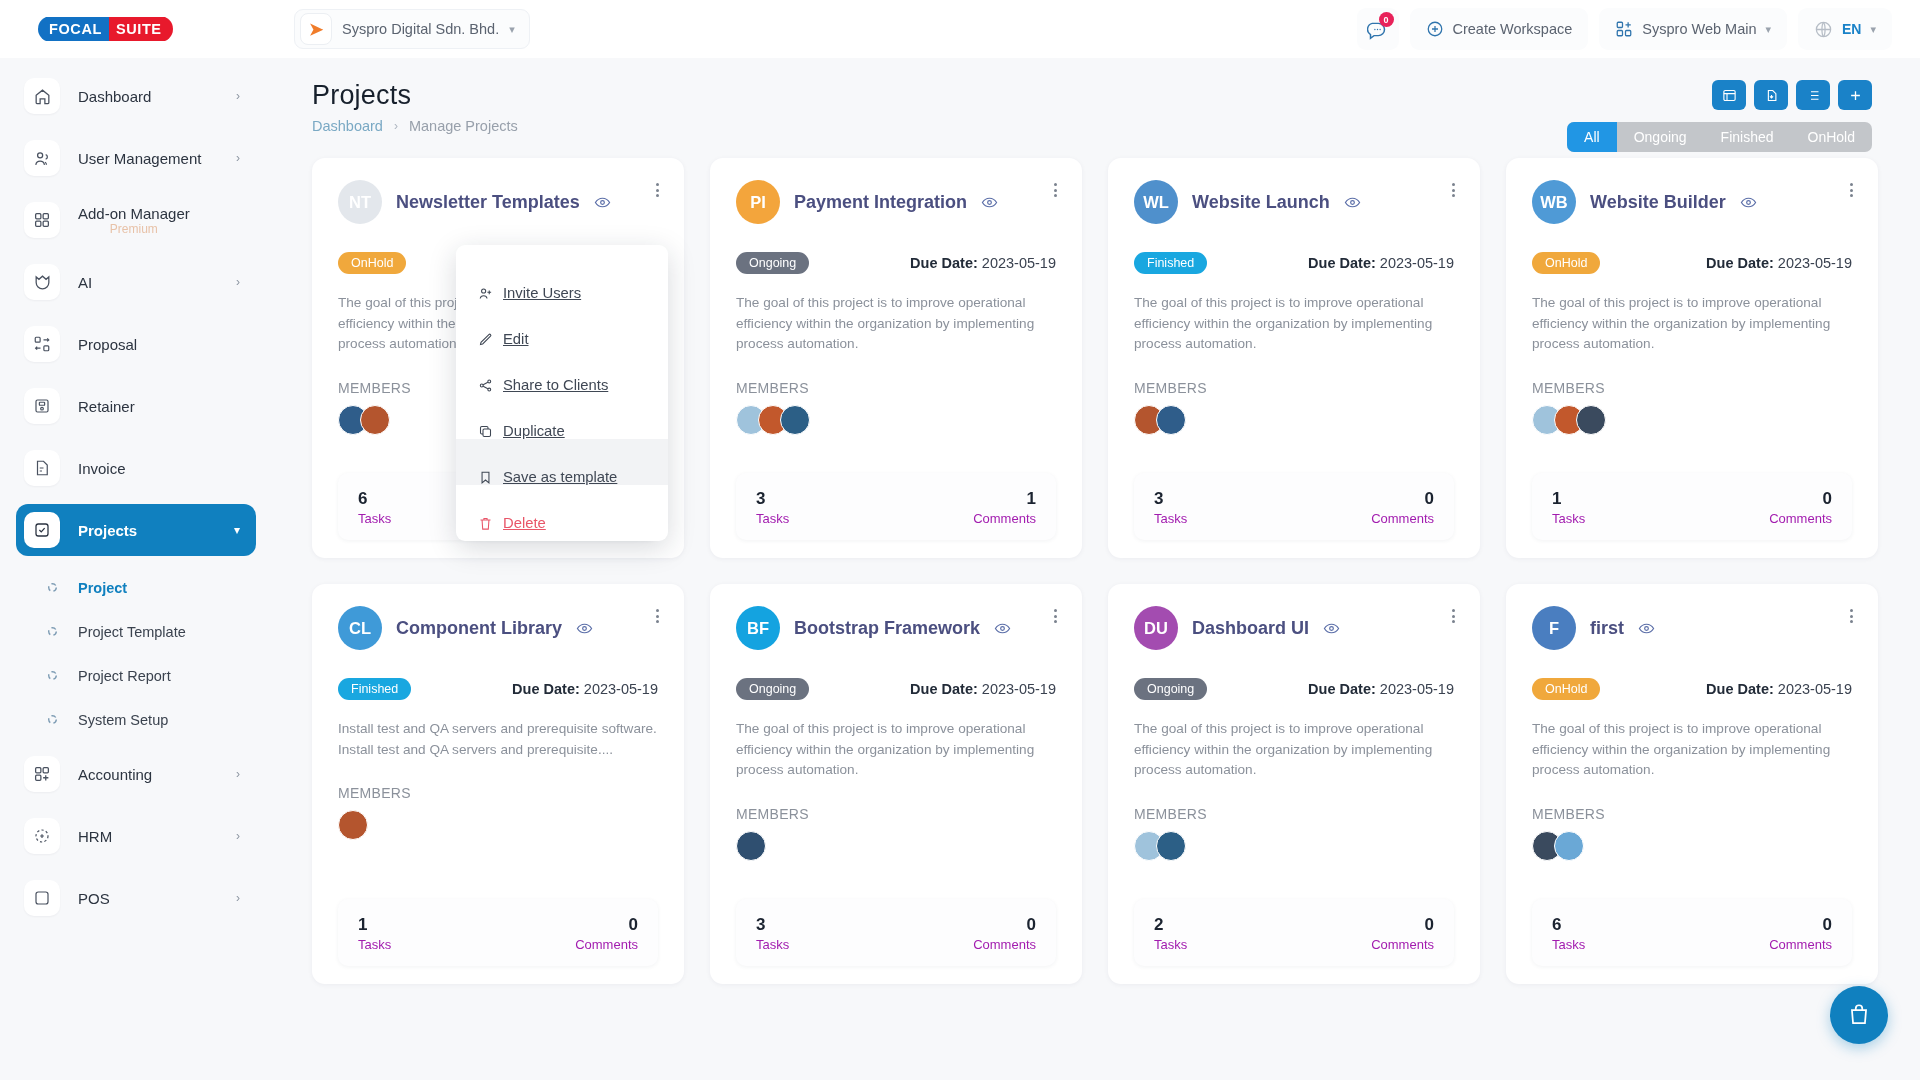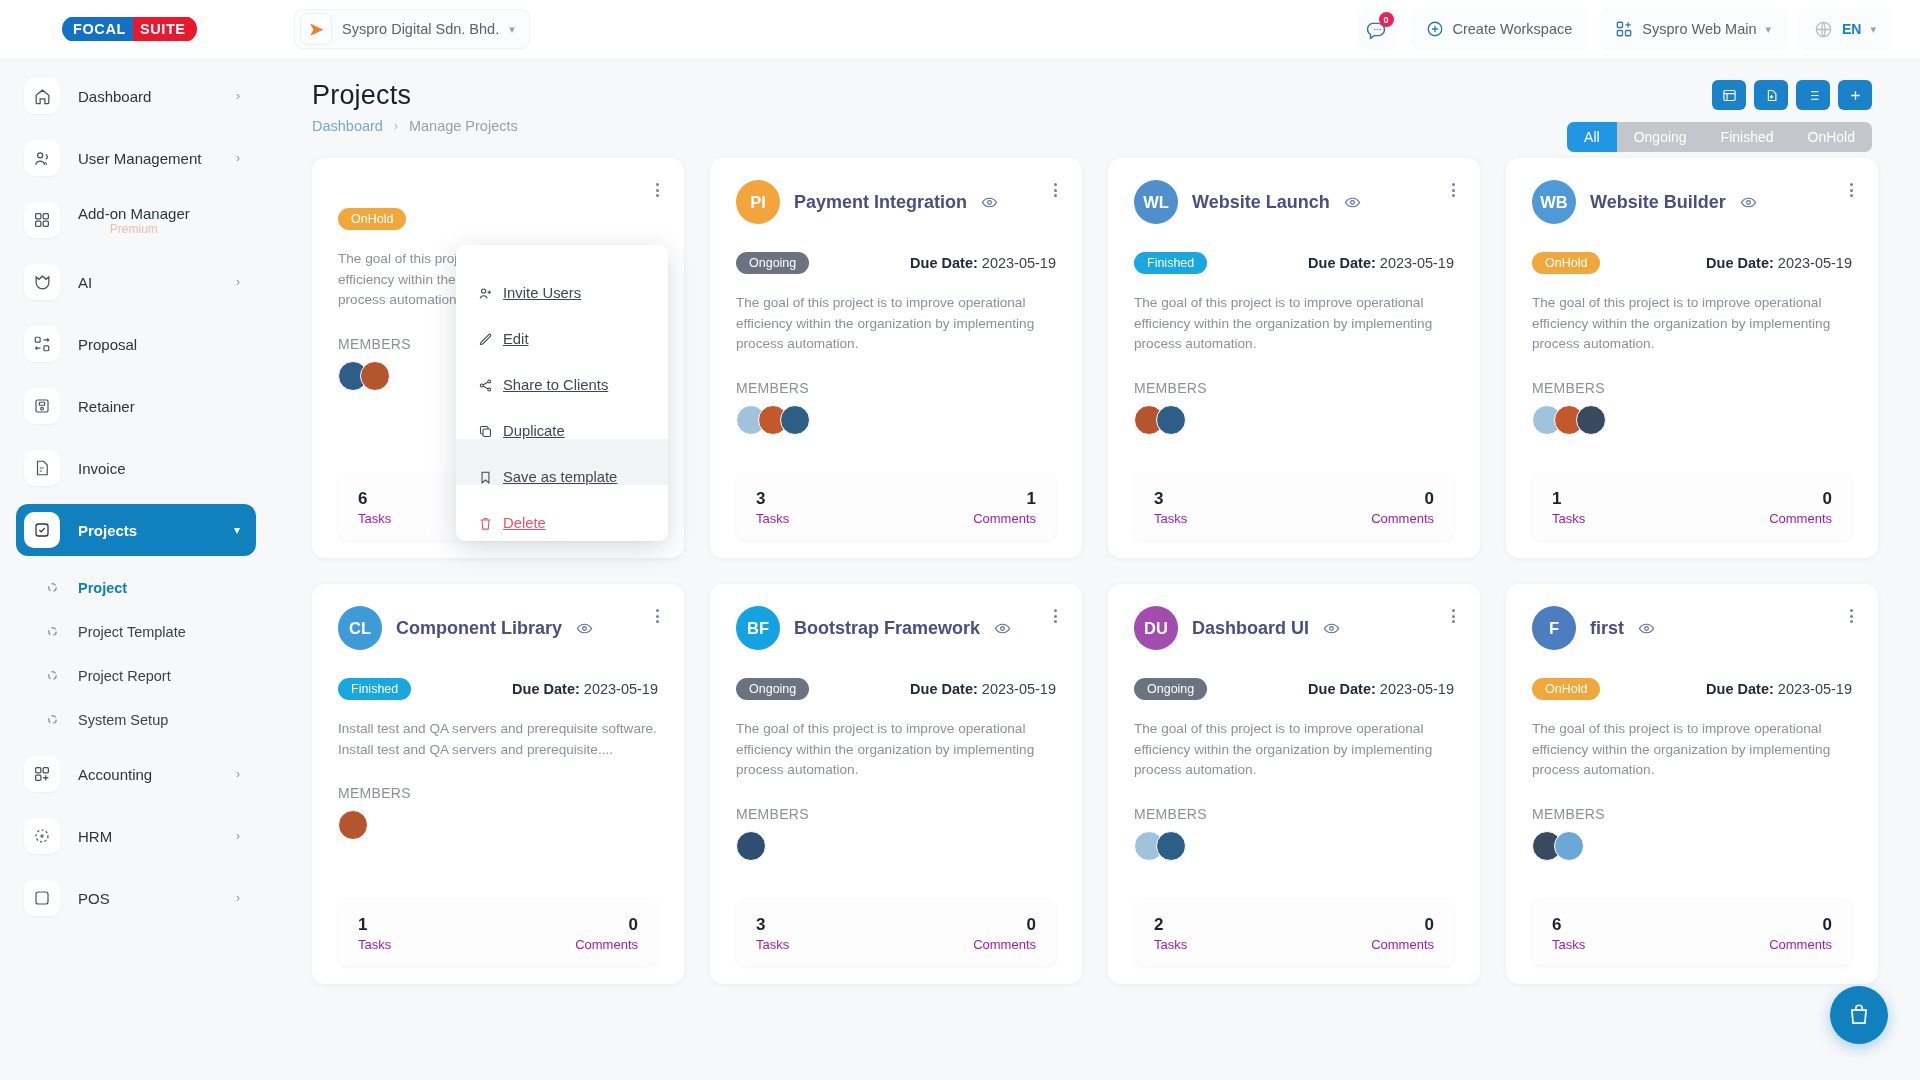--- a/index.html
+++ b/index.html
@@ -10,21 +10,21 @@
     overflow: hidden;
   }
   body { position: relative; }
 
   
   .topbar {
     position: absolute; top: 0; left: 0; width: 1920px; height: 58px;
     background: #ffffff; display: flex; align-items: center;
     z-index: 40;
   }
-  .logo-wrap { width: 272px; display: flex; align-items: center; padding-left: 62px; }
+  .logo-wrap { width: 272px; display: flex; align-items: center; padding-left: 38px; }
   .logo {
     display: flex; align-items: center; height: 26px; border-radius: 13px;
     overflow: hidden; font-size: 14.5px; font-weight: bold; letter-spacing: .6px;
   }
   .logo-a { background: #1271c4; color: #fff; padding: 4px 7px 4px 11px; }
   .logo-b { background: #e8192c; color: #fff; padding: 4px 11px 4px 7px; }
 
   .ws-pill {
     display: flex; align-items: center; gap: 10px;
     height: 40px; padding: 0 14px 0 5px; border-radius: 9px;
@@ -444,20 +444,30 @@
     </div>
   </div>
 
   <div class="grid" id="grid">
       <div class="card">
     <div class="kebab">
           <i></i>
           <i></i>
           <i></i>
         </div>
+    <div class="card-head">
+      <span class="avatar-sq" style="background:#e3e7ec;color:#ffffff">NT</span>
+      <span class="card-title">Newsletter Templates</span>
+      <span class="eye">
+        <svg width="17" height="17" viewBox="0 0 24 24" fill="none" stroke="#5b6ea8" stroke-width="1.7">
+          <path d="M2 12s3.6-6 10-6 10 6 10 6-3.6 6-10 6-10-6-10-6z"></path>
+              <circle cx="12" cy="12" r="2.6"></circle>
+            </svg>
+      </span>
+    </div>
     <div class="meta-row">
       <span class="status st-OnHold">OnHold</span>
 
     </div>
     <div class="desc">The goal of this project is to improve operational efficiency within the organization by implementing process automation.</div>
     <div class="members-lbl">MEMBERS</div>
     <div class="members">
           <span class="m-av" style="background:#2f5d8a"></span>
           <span class="m-av" style="background:#b4552e"></span>
         </div>

